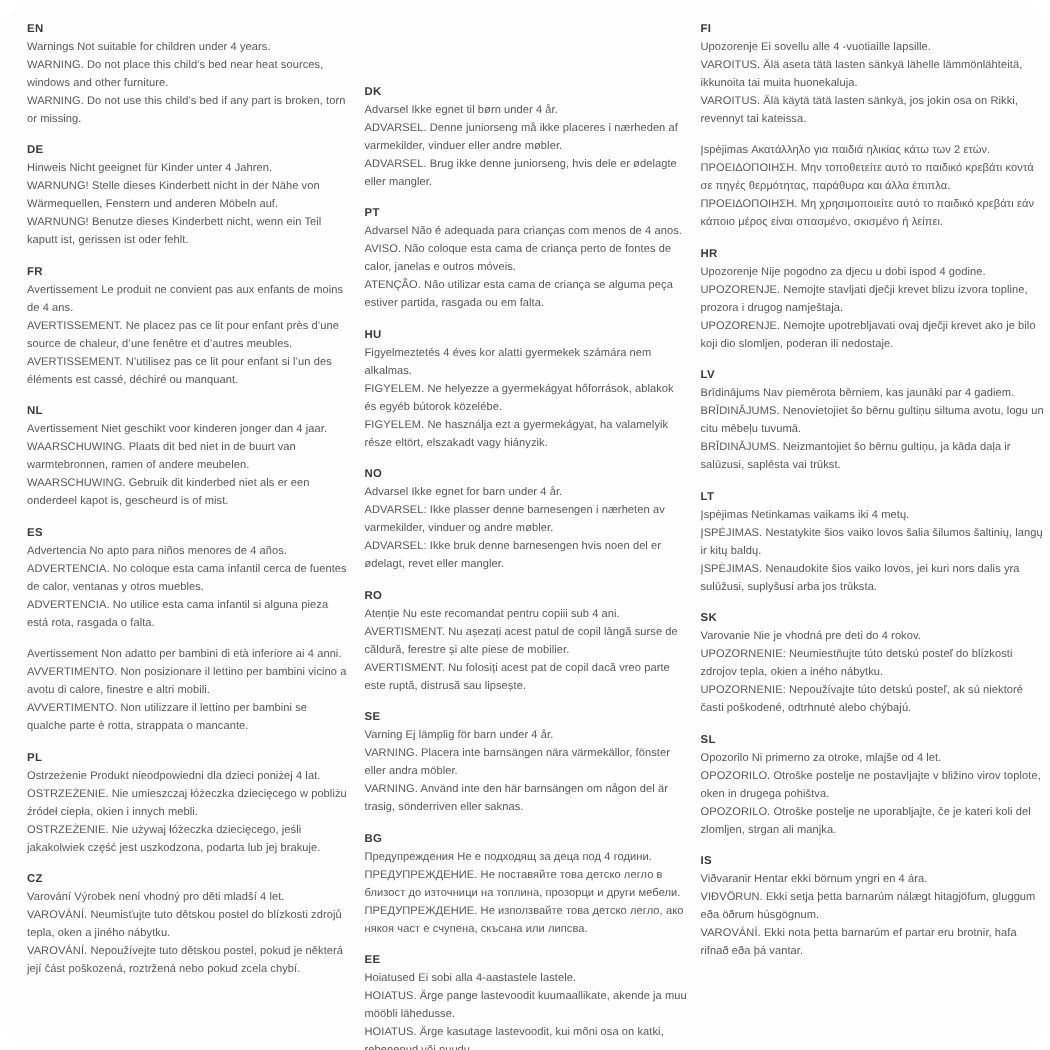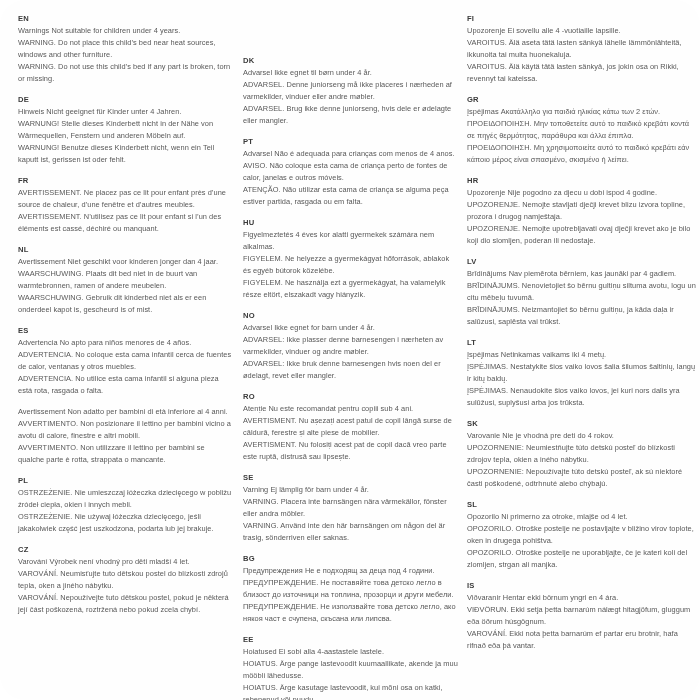--- a/index.html
+++ b/index.html
@@ -56,20 +56,21 @@
         <p class="warn-text">WARNING. Do not use this child’s bed if any part is broken, torn or missing.</p>
       </section>
       <section class="lang-section">
     <h2 class="lang-code">DE</h2>
   <p class="warn-text">Hinweis Nicht geeignet für Kinder unter 4 Jahren.</p>
         <p class="warn-text">WARNUNG! Stelle dieses Kinderbett nicht in der Nähe von Wärmequellen, Fenstern und anderen Möbeln auf.</p>
         <p class="warn-text">WARNUNG! Benutze dieses Kinderbett nicht, wenn ein Teil kaputt ist, gerissen ist oder fehlt.</p>
       </section>
       <section class="lang-section">
     <h2 class="lang-code">FR</h2>
+  <p class="warn-text">Avertissement Le produit ne convient pas aux enfants de moins de 4 ans.</p>
         <p class="warn-text">AVERTISSEMENT. Ne placez pas ce lit pour enfant près d’une source de chaleur, d’une fenêtre et d’autres meubles.</p>
         <p class="warn-text">AVERTISSEMENT. N’utilisez pas ce lit pour enfant si l’un des éléments est cassé, déchiré ou manquant.</p>
       </section>
       <section class="lang-section">
     <h2 class="lang-code">NL</h2>
   <p class="warn-text">Avertissement Niet geschikt voor kinderen jonger dan 4 jaar.</p>
         <p class="warn-text">WAARSCHUWING. Plaats dit bed niet in de buurt van warmtebronnen, ramen of andere meubelen.</p>
         <p class="warn-text">WAARSCHUWING. Gebruik dit kinderbed niet als er een onderdeel kapot is, gescheurd is of mist.</p>
       </section>
       <section class="lang-section">
@@ -78,20 +79,21 @@
         <p class="warn-text">ADVERTENCIA. No coloque esta cama infantil cerca de fuentes de calor, ventanas y otros muebles.</p>
         <p class="warn-text">ADVERTENCIA. No utilice esta cama infantil si alguna pieza está rota, rasgada o falta.</p>
       </section>
       <section class="lang-section">
   <p class="warn-text">Avertissement Non adatto per bambini di età inferiore ai 4 anni.</p>
         <p class="warn-text">AVVERTIMENTO. Non posizionare il lettino per bambini vicino a avotu di calore, finestre e altri mobili.</p>
         <p class="warn-text">AVVERTIMENTO. Non utilizzare il lettino per bambini se qualche parte è rotta, strappata o mancante.</p>
       </section>
       <section class="lang-section">
     <h2 class="lang-code">PL</h2>
+  <p class="warn-text">Ostrzeżenie Produkt nieodpowiedni dla dzieci poniżej 4 lat.</p>
         <p class="warn-text">OSTRZEŻENIE. Nie umieszczaj łóżeczka dziecięcego w pobliżu źródeł ciepła, okien i innych mebli.</p>
         <p class="warn-text">OSTRZEŻENIE. Nie używaj łóżeczka dziecięcego, jeśli jakakolwiek część jest uszkodzona, podarta lub jej brakuje.</p>
       </section>
       <section class="lang-section">
     <h2 class="lang-code">CZ</h2>
   <p class="warn-text">Varování Výrobek není vhodný pro děti mladší 4 let.</p>
         <p class="warn-text">VAROVÁNÍ. Neumisťujte tuto dětskou postel do blízkosti zdrojů tepla, oken a jiného nábytku.</p>
         <p class="warn-text">VAROVÁNÍ. Nepoužívejte tuto dětskou postel, pokud je některá její část poškozená, roztržená nebo pokud zcela chybí.</p>
       </section>
     </div>
@@ -146,21 +148,20 @@
       </section>
     </div>
   <div class="col col-3">
       <section class="lang-section">
     <h2 class="lang-code">FI</h2>
   <p class="warn-text">Upozorenje Ei sovellu alle 4 -vuotiaille lapsille.</p>
         <p class="warn-text">VAROITUS. Älä aseta tätä lasten sänkyä lähelle lämmönlähteitä, ikkunoita tai muita huonekaluja.</p>
         <p class="warn-text">VAROITUS. Älä käytä tätä lasten sänkyä, jos jokin osa on Rikki, revennyt tai kateissa.</p>
       </section>
       <section class="lang-section">
-    <h2 class="lang-code">GR</h2>
   <p class="warn-text">Įspėjimas Ακατάλληλο για παιδιά ηλικίας κάτω των 2 ετών.</p>
         <p class="warn-text">ΠΡΟΕΙΔΟΠΟΙΗΣΗ. Μην τοποθετείτε αυτό το παιδικό κρεβάτι κοντά σε πηγές θερμότητας, παράθυρα και άλλα έπιπλα.</p>
         <p class="warn-text">ΠΡΟΕΙΔΟΠΟΙΗΣΗ. Μη χρησιμοποιείτε αυτό το παιδικό κρεβάτι εάν κάποιο μέρος είναι σπασμένο, σκισμένο ή λείπει.</p>
       </section>
       <section class="lang-section">
     <h2 class="lang-code">HR</h2>
   <p class="warn-text">Upozorenje Nije pogodno za djecu u dobi ispod 4 godine.</p>
         <p class="warn-text">UPOZORENJE. Nemojte stavljati dječji krevet blizu izvora topline, prozora i drugog namještaja.</p>
         <p class="warn-text">UPOZORENJE. Nemojte upotrebljavati ovaj dječji krevet ako je bilo koji dio slomljen, poderan ili nedostaje.</p>
       </section>

